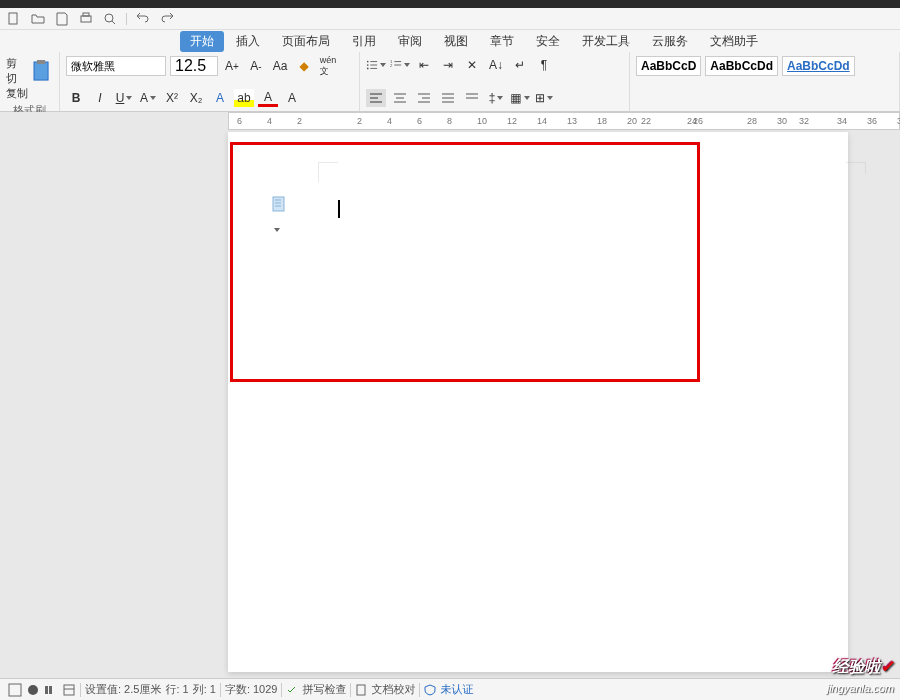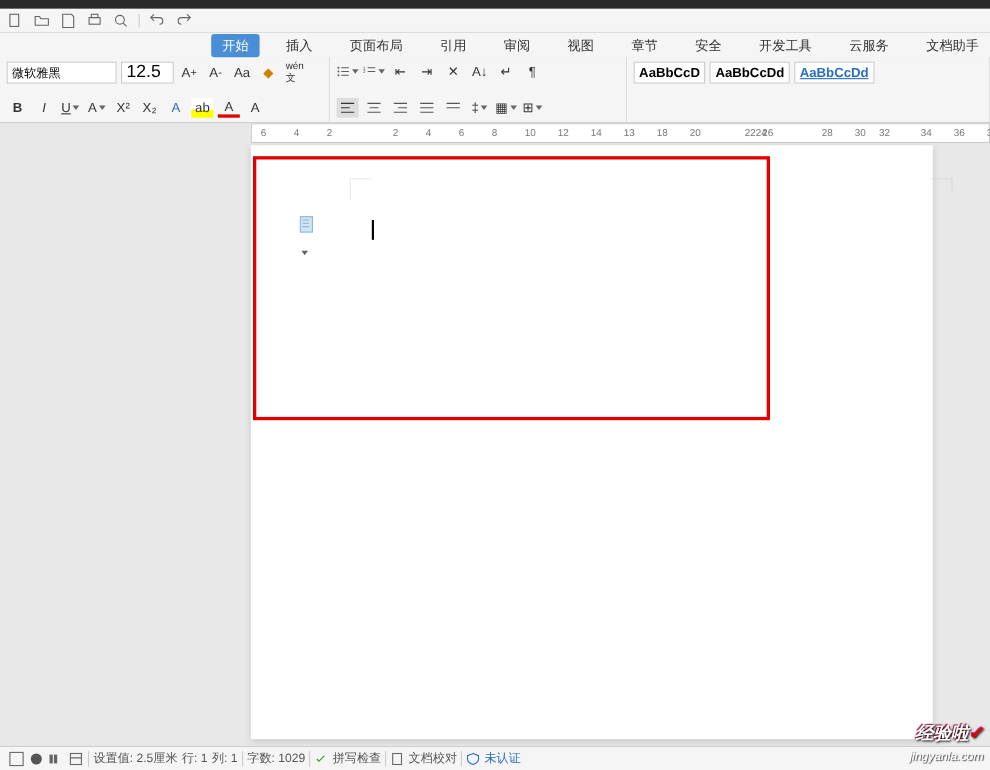--- a/index.html
+++ b/index.html
@@ -5,21 +5,21 @@
     * { box-sizing: border-box; margin: 0; padding: 0; font-family: "Microsoft YaHei", sans-serif; }
     body { width: 900px; height: 700px; background: #e8e8e8; overflow: hidden; position: relative; }
     
     .titlebar { height: 8px; background: #2a2a2a; }
     
     .quickaccess { height: 22px; background: #f5f5f5; display: flex; align-items: center; padding: 0 6px; gap: 8px; border-bottom: 1px solid #ddd; }
     .qa-icon { width: 16px; height: 16px; display: flex; align-items: center; justify-content: center; color: #666; font-size: 11px; }
     .qa-sep { width: 1px; height: 12px; background: #ccc; }
     
     .menubar { height: 22px; background: #f5f5f5; display: flex; align-items: center; gap: 2px; padding-left: 180px; font-size: 12px; }
-    .menuitem { padding: 2px 10px; cursor: pointer; color: #333; margin-left: 12px; }
+    .menuitem { padding: 2px 10px; cursor: pointer; color: #333; }
     .menuitem.active { background: #4a8fd6; color: #fff; border-radius: 3px; }
     
     .ribbon { height: 60px; background: #f5f5f5; border-bottom: 1px solid #ccc; display: flex; }
     .rgroup { border-right: 1px solid #ddd; padding: 4px 6px; display: flex; flex-direction: column; justify-content: space-between; }
     .rgroup-row { display: flex; align-items: center; gap: 4px; }
     .rlabel { font-size: 11px; color: #666; text-align: center; margin-top: 2px; }
     
     .clipboard-group { width: 60px; }
     .paste-btn { width: 28px; height: 28px; display: flex; align-items: center; justify-content: center; }
     .small-btn { font-size: 11px; color: #333; cursor: pointer; }
@@ -116,20 +116,35 @@
   <div class="menuitem">审阅</div>
   <div class="menuitem">视图</div>
   <div class="menuitem">章节</div>
   <div class="menuitem">安全</div>
   <div class="menuitem">开发工具</div>
   <div class="menuitem">云服务</div>
   <div class="menuitem">文档助手</div>
 </div>
 
 <div class="ribbon">
+  <div class="rgroup clipboard-group">
+    <div class="rgroup-row">
+      <div class="small-btn">剪切</div>
+      <div class="paste-btn">
+          <svg viewBox="0 0 24 24">
+            <rect x="5" y="3" width="14" height="18" fill="#5aa0e0" stroke="#2a6dc4"></rect>
+            <rect x="8" y="1" width="8" height="4" fill="#888"></rect>
+          </svg>
+        </div>
+    </div>
+    <div class="rgroup-row">
+      <div class="small-btn">复制</div>
+    </div>
+    <div class="rlabel">格式刷</div>
+  </div>
 
   <div class="rgroup font-group">
     <div class="rgroup-row">
       <input class="font-select" value="微软雅黑" style="">
       <input class="size-select" value="12.5" style="">
       <span class="ribbon-btn">A<sup>+</sup></span>
       <span class="ribbon-btn">A<sup>-</sup></span>
       <span class="ribbon-btn">Aa</span>
       <span class="ribbon-btn" style="color:#d08000">◆</span>
       <span class="ribbon-btn" style="font-size:9px">wén<br>文</span>
@@ -242,21 +257,21 @@
     <span class="ruler-mark" style="left:128px">2</span>
     <span class="ruler-mark" style="left:158px">4</span>
     <span class="ruler-mark" style="left:188px">6</span>
     <span class="ruler-mark" style="left:218px">8</span>
     <span class="ruler-mark" style="left:248px">10</span>
     <span class="ruler-mark" style="left:278px">12</span>
     <span class="ruler-mark" style="left:308px">14</span>
     <span class="ruler-mark" style="left:338px">13</span>
     <span class="ruler-mark" style="left:368px">18</span>
     <span class="ruler-mark" style="left:398px">20</span>
-    <span class="ruler-mark" style="left:448px">22</span>
+    <span class="ruler-mark" style="left:412px">22</span>
     <span class="ruler-mark" style="left:458px">24</span>
     <span class="ruler-mark" style="left:464px">26</span>
     <span class="ruler-mark" style="left:518px">28</span>
     <span class="ruler-mark" style="left:548px">30</span>
     <span class="ruler-mark" style="left:570px">32</span>
     <span class="ruler-mark" style="left:608px">34</span>
     <span class="ruler-mark" style="left:638px">36</span>
     <span class="ruler-mark" style="left:668px">38</span>
   </div>
 </div>

